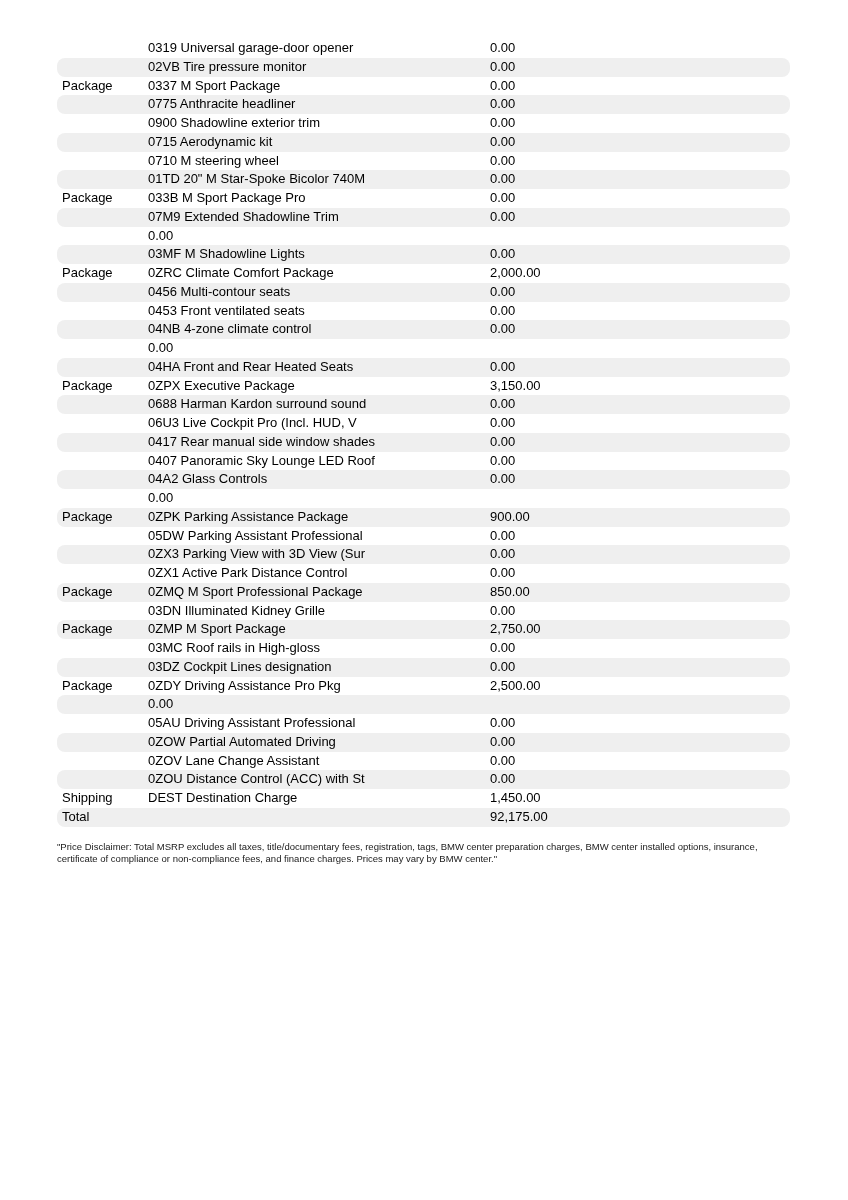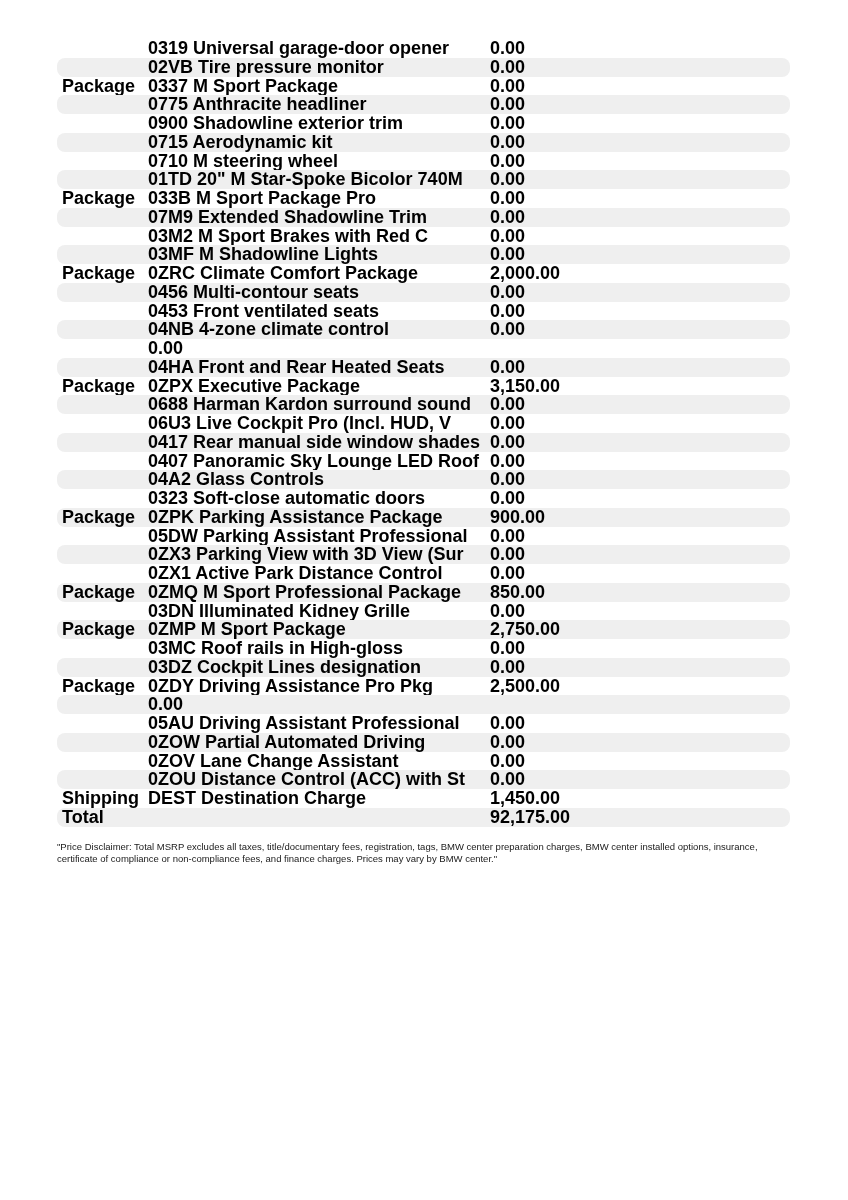--- a/index.html
+++ b/index.html
@@ -20,25 +20,24 @@
     padding: 39px 58px 0 57px;
   }
   .options-table {
     width: 733px;
   }
   .row {
     display: grid;
     grid-template-columns: 91px 1fr 300px;
     height: 18.76px;
     align-items: center;
-    font-size: 18px;
+    font-size: 13px;
     line-height: 18.76px;
     white-space: nowrap;
     overflow: hidden;
-    font-weight: bold;
   }
   .row.stripe { background: #efefef; border-radius: 8px; }
   .cell-category { padding-left: 5px; }
   .cell-item { padding-left: 0; }
   .cell-price { text-align: left; padding-right: 180px; }
   .disclaimer {
     margin-top: 14px;
     width: 733px;
     font-size: 9.5px;
     line-height: 1.35;
@@ -95,21 +94,20 @@
     <div class="cell-item">033B M Sport Package Pro</div>
     <div class="cell-price">0.00</div>
   </div>
       <div class="row stripe">
     <div class="cell-category"></div>
     <div class="cell-item">07M9 Extended Shadowline Trim</div>
     <div class="cell-price">0.00</div>
   </div>
       <div class="row">
     <div class="cell-category"></div>
-    <div class="cell-item">03M2 M Sport Brakes with Red C</div>
     <div class="cell-price">0.00</div>
   </div>
       <div class="row stripe">
     <div class="cell-category"></div>
     <div class="cell-item">03MF M Shadowline Lights</div>
     <div class="cell-price">0.00</div>
   </div>
       <div class="row">
     <div class="cell-category">Package</div>
     <div class="cell-item">0ZRC Climate Comfort Package</div>
@@ -164,21 +162,20 @@
     <div class="cell-item">0407 Panoramic Sky Lounge LED Roof</div>
     <div class="cell-price">0.00</div>
   </div>
       <div class="row stripe">
     <div class="cell-category"></div>
     <div class="cell-item">04A2 Glass Controls</div>
     <div class="cell-price">0.00</div>
   </div>
       <div class="row">
     <div class="cell-category"></div>
-    <div class="cell-item">0323 Soft-close automatic doors</div>
     <div class="cell-price">0.00</div>
   </div>
       <div class="row stripe">
     <div class="cell-category">Package</div>
     <div class="cell-item">0ZPK Parking Assistance Package</div>
     <div class="cell-price">900.00</div>
   </div>
       <div class="row">
     <div class="cell-category"></div>
     <div class="cell-item">05DW Parking Assistant Professional</div>

